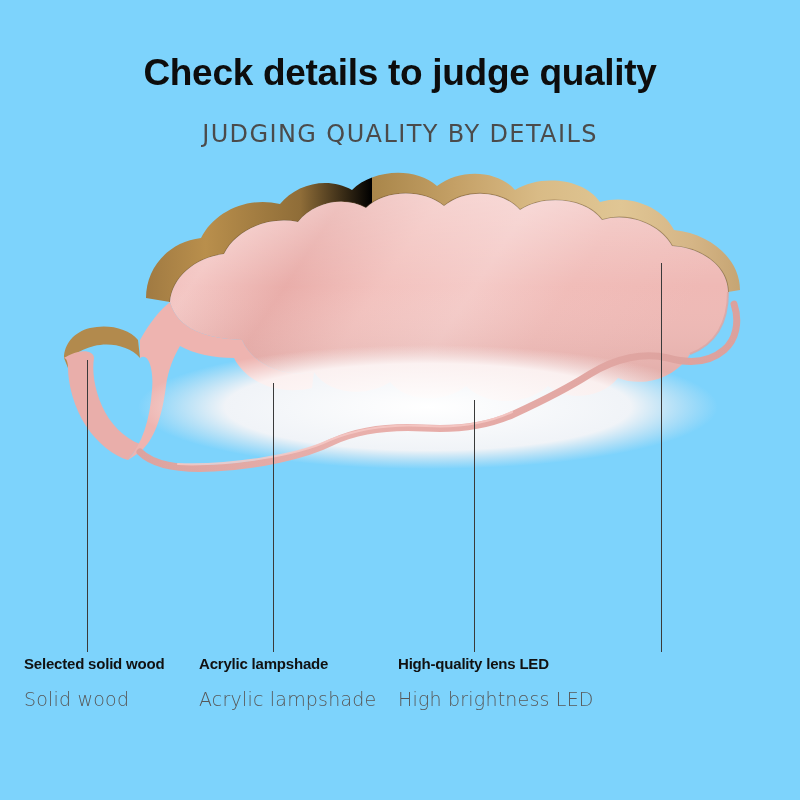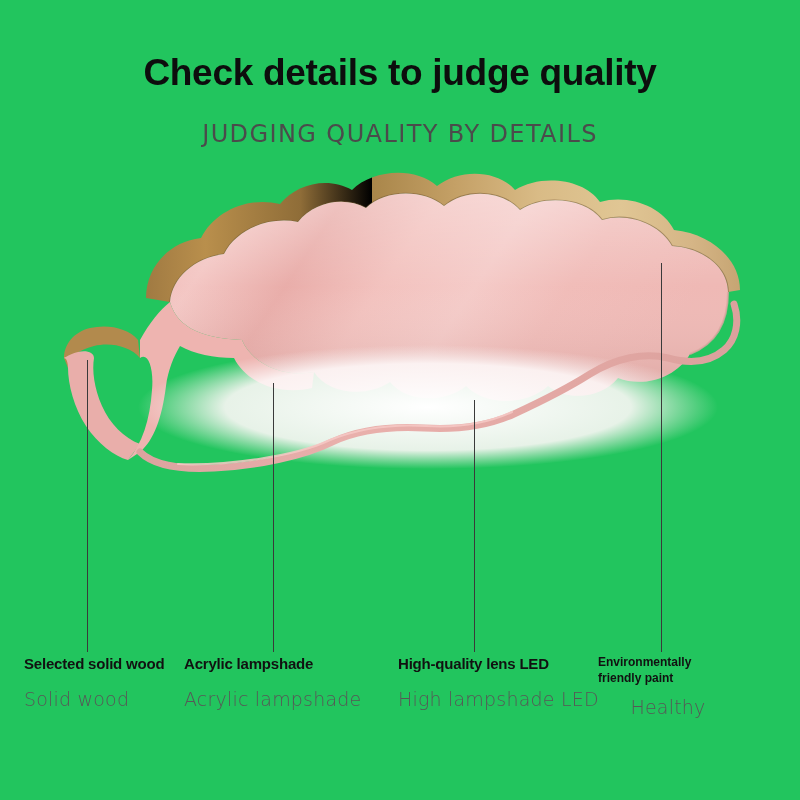--- a/index.html
+++ b/index.html
@@ -8,21 +8,21 @@
     padding: 0;
     background: #ffffff;
   }
   body {
     font-family: "Liberation Sans", sans-serif;
   }
   .page {
     position: relative;
     width: 800px;
     height: 800px;
-    background: #22c55e;
+    background: #7dd3fc;
     overflow: hidden;
   }
 
   
   .title {
     position: absolute;
     left: 0;
     right: 0;
     top: 52px;
     text-align: center;
@@ -94,21 +94,21 @@
     font-size: 19px;
     letter-spacing: 0.2px;
     white-space: nowrap;
     margin-top: 16px;
   }
 
   
   .callout.c1 { left: 24px;  width: 150px; }
   .callout.c1 .c-sub { }
 
-  .callout.c2 { left: 184px; width: 150px; }
+  .callout.c2 { left: 199px; width: 150px; }
   .callout.c2 .c-sub { text-align: center; }
 
   .callout.c3 { left: 398px; width: 172px; }
   .callout.c3 .c-sub { text-align: center; }
 
   .callout.c4 { left: 598px; width: 140px; }
   .callout.c4 .c-title {
     font-size: 12px;
     white-space: normal;
     line-height: 1.3;
@@ -311,23 +311,19 @@
       <div class="c-sub">Solid wood</div>
     </div>
 
     <div class="callout c2">
       <div class="c-title">Acrylic lampshade</div>
       <div class="c-sub">Acrylic lampshade</div>
     </div>
 
     <div class="callout c3">
       <div class="c-title">High-quality lens LED</div>
-      <div class="c-sub">High lampshade LED</div>
+      <div class="c-sub">High brightness LED</div>
     </div>
 
-    <div class="callout c4">
-      <div class="c-title">Environmentally friendly paint</div>
-      <div class="c-sub">Healthy</div>
-    </div>
 
   </div>
 
 </div>
 
 </body></html>

